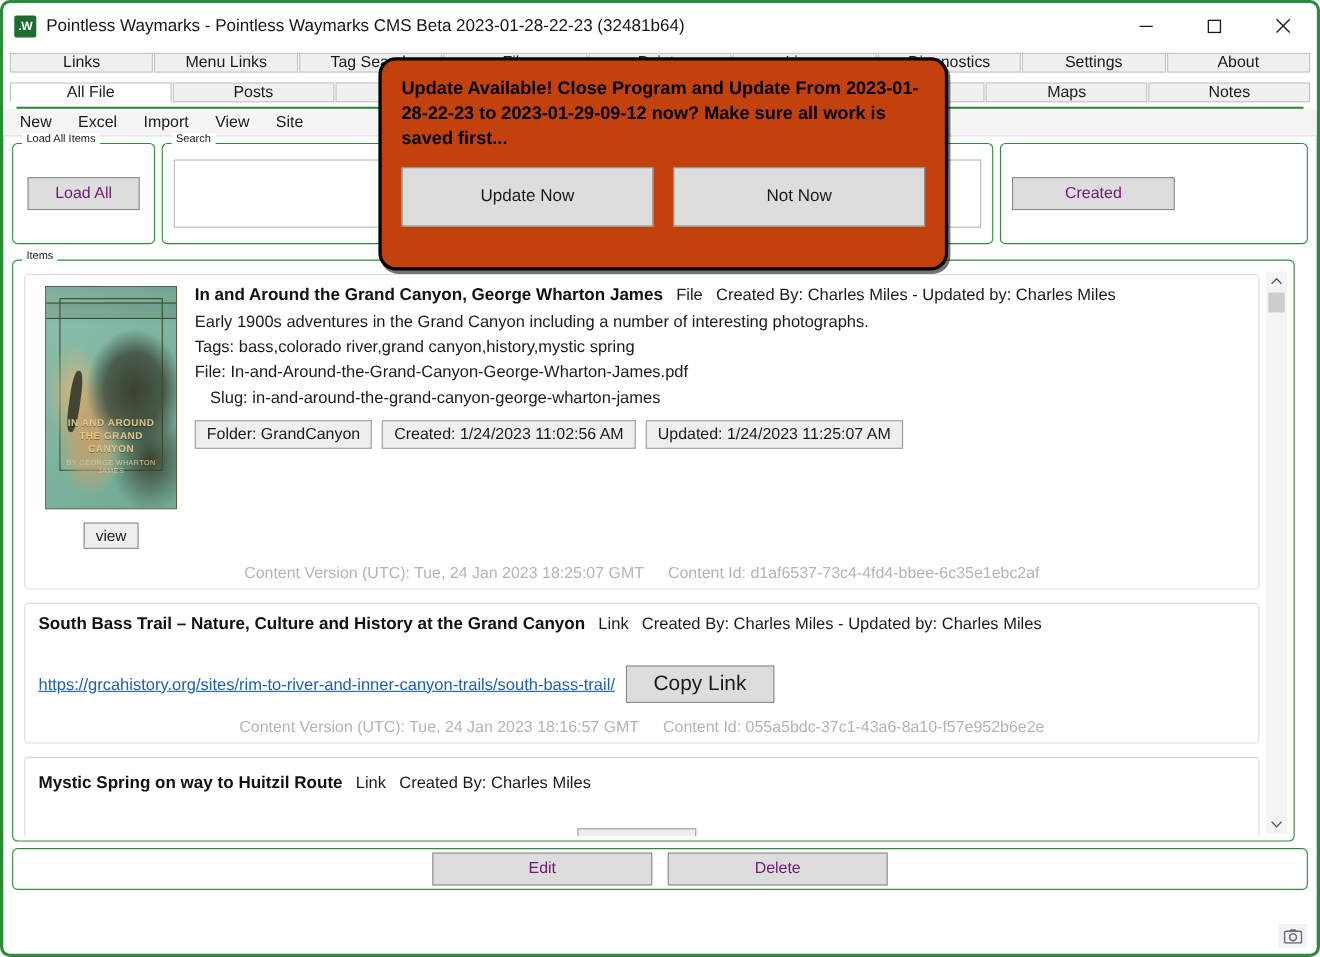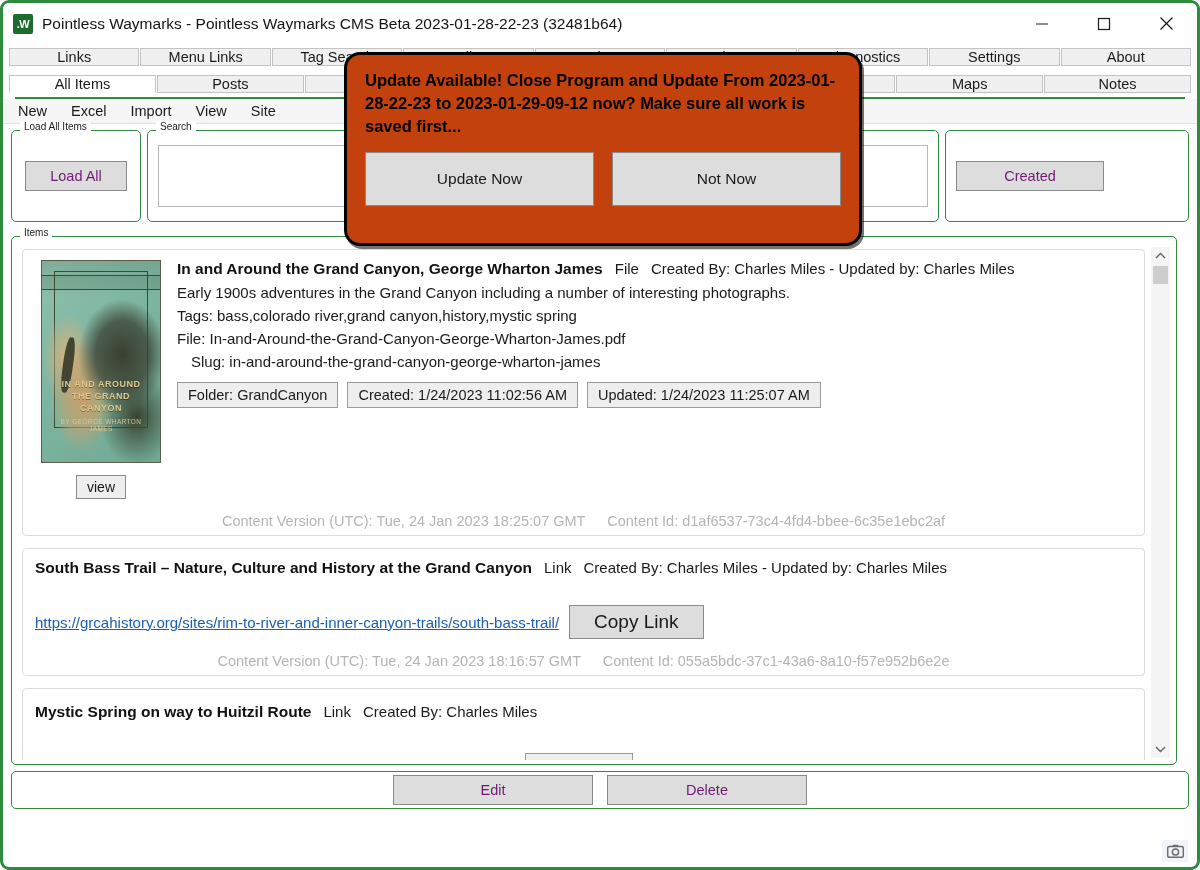--- a/index.html
+++ b/index.html
@@ -515,21 +515,21 @@
           </div>
         <div class="tab">
             <span>Settings</span>
           </div>
         <div class="tab">
             <span>About</span>
           </div>
       </div>
       <div class="tabrow row2">
         <div class="tab selected">
-            <span>All Items</span>
+            <span>All File</span>
           </div>
         <div class="tab">
             <span>Posts</span>
           </div>
         <div class="tab">
             <span>Photos</span>
           </div>
         <div class="tab">
             <span>Images</span>
           </div>
@@ -568,21 +568,21 @@
           </div>
         </div>
 
         <div class="groupbox" style="flex:1 1 auto; min-width:0;">
           <div class="gb-label">Search</div>
           <div class="gb-body">
             <textarea class="textbox" placeholder="" style=""></textarea>
           </div>
         </div>
 
-        <div class="groupbox" style="width:244px; margin-right:0;">
+        <div class="groupbox" style="width:280px; margin-right:0;">
           <div class="gb-body">
             <div class="btn" style="width:148px;">Created</div>
           </div>
         </div>
       </div>
 
       <div class="groupbox items-gb" style="margin-right:12px;">
         <div class="gb-label">Items</div>
         <div class="items-body">
           <div class="items-list">

